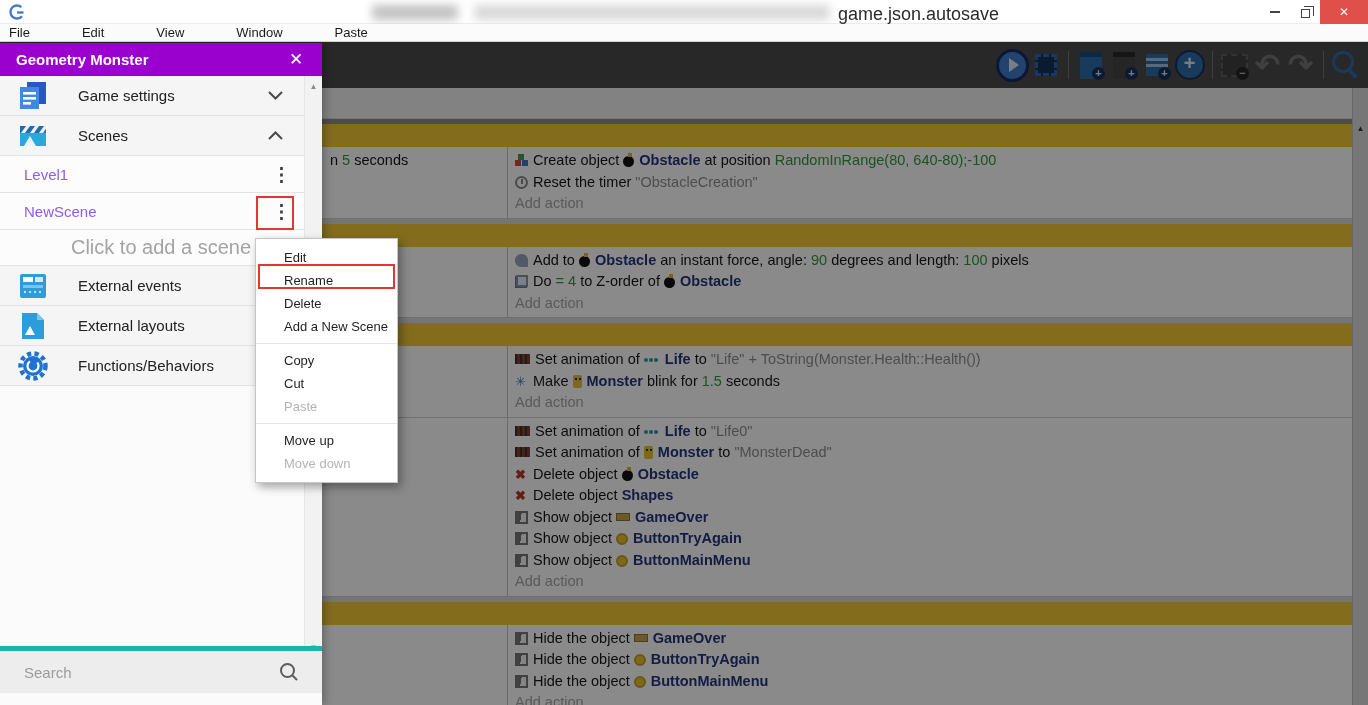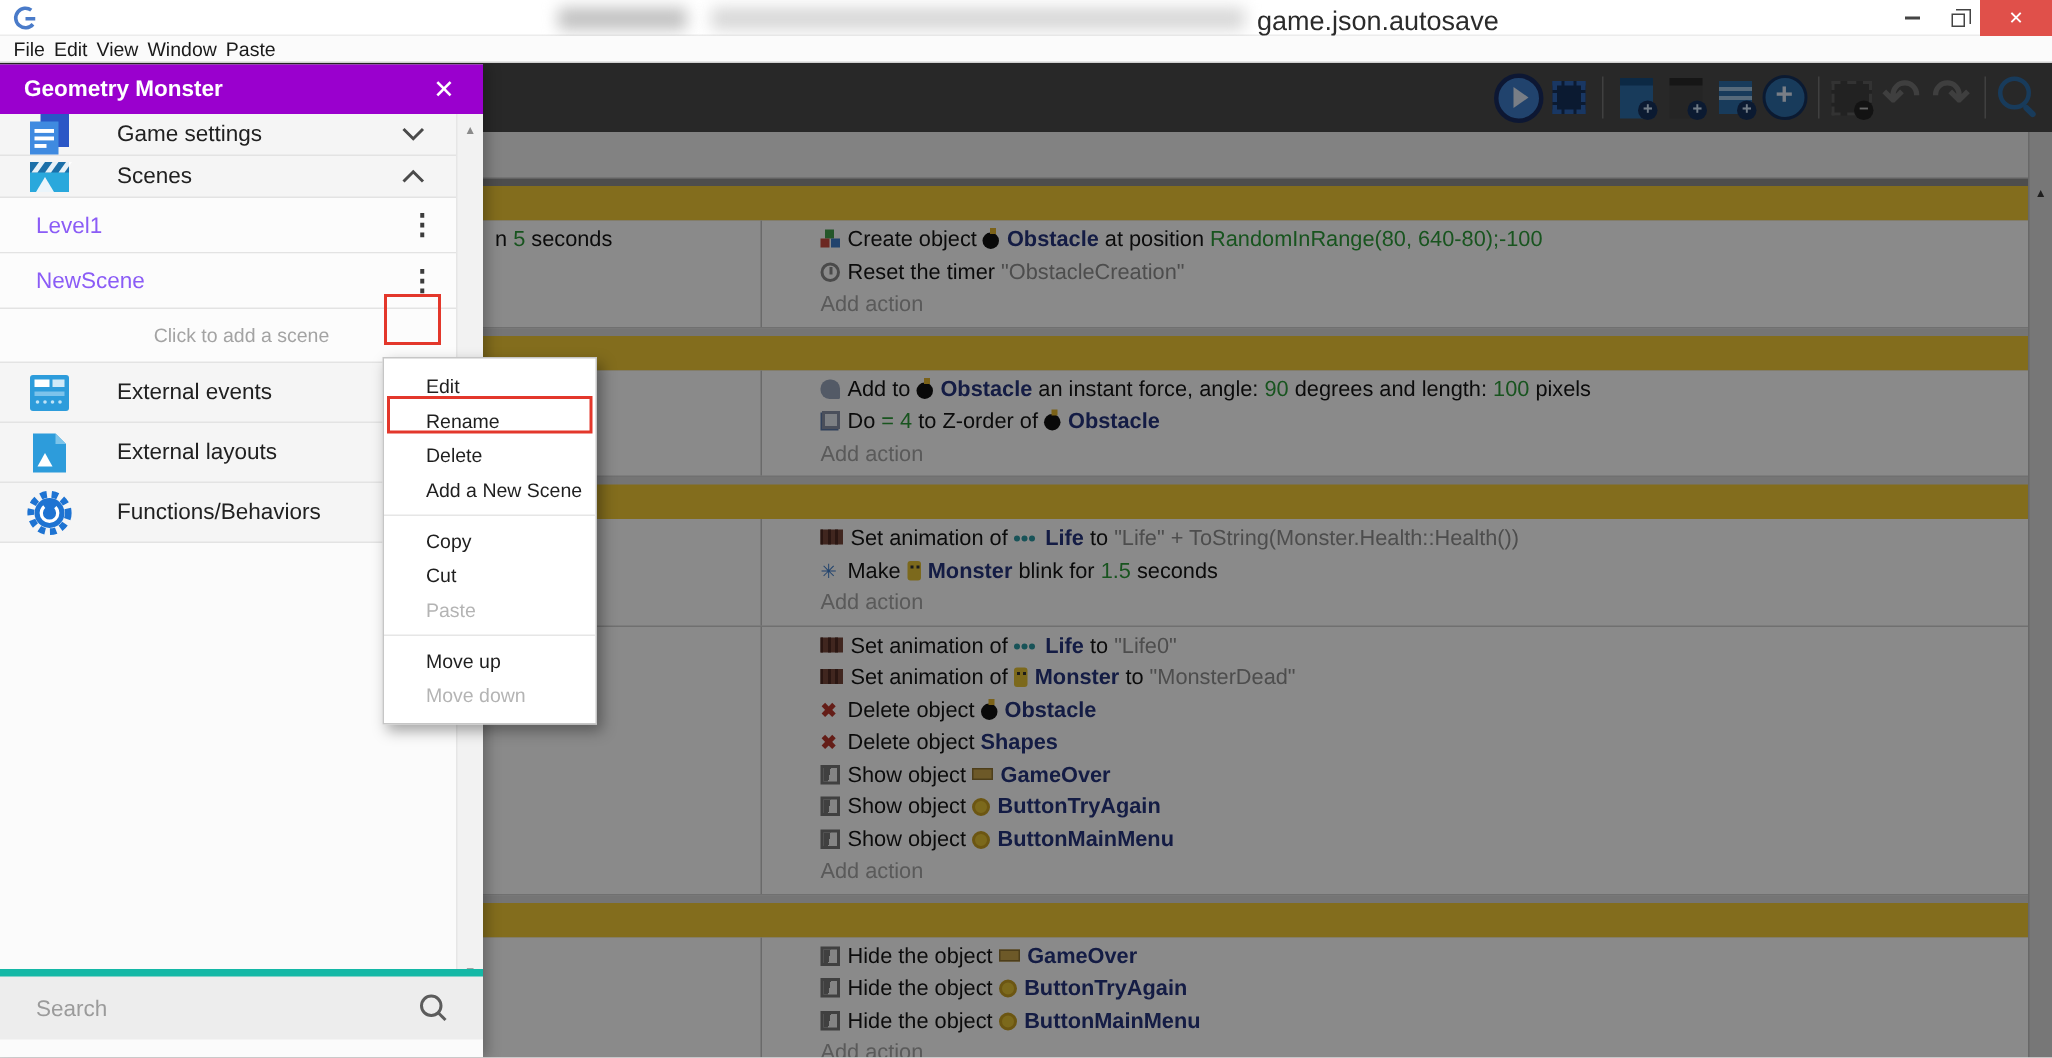--- a/index.html
+++ b/index.html
@@ -15,21 +15,21 @@
   .title-text { position:absolute; left:838px; top:4px; font-size:18px; color:#2b2b2b; }
   .win-controls { position:absolute; right:0; top:0; height:24px; display:flex; }
   .win-btn { width:30px; height:24px; display:flex; align-items:center; justify-content:center; color:#444; }
   .win-min-glyph { width:10px; height:2px; background:#444; }
   .win-restore-glyph { width:9px; height:9px; border:1px solid #444; position:relative; background:#fff; margin-top:2px; }
   .win-restore-glyph::before { content:""; position:absolute; left:2px; top:-4px; width:9px; height:9px; border:1px solid #444; border-left:none; border-bottom:none; }
   .win-close { width:48px; height:24px; background:#e0504a; color:#fff; display:flex; align-items:center; justify-content:center; font-size:12px; }
 
   
   .menubar { position:absolute; left:0; top:24px; right:0; height:18px; background:#fbfbfb; border-bottom:1px solid #d0d0d0; display:flex; align-items:center; z-index:40; }
-  .menubar span { font-size:13px; color:#1a1a1a; padding:0 3px; }
+  .menubar span { font-size:13px; color:#1a1a1a; padding:0 26px; }
   .menubar span:first-child { padding-left:9px; }
 
   
   .main { position:absolute; left:0; top:42px; right:0; bottom:0; background:#fff; }
   .toolbar { position:absolute; left:0; top:0; right:0; height:46px; background:#4a4a4a; display:flex; align-items:center; justify-content:flex-end; padding-right:6px; }
   .tbi { width:33px; height:36px; position:relative; display:flex; align-items:center; justify-content:center; }
   .tbi-sep { width:12px; height:36px; position:relative; }
   .tbi-sep::before { content:""; position:absolute; left:50%; top:4px; bottom:4px; width:1px; background:#777; }
   .tbi-play::before { content:""; width:27px; height:27px; border-radius:50%; background:#3e7cc9; border:3px solid #182c5e; }
   .tbi-play::after { content:""; position:absolute; left:13px; top:11px; border-left:10px solid #dfe9f7; border-top:7px solid transparent; border-bottom:7px solid transparent; }
@@ -46,21 +46,21 @@
   .tbi-redo::before { content:"\21B7"; font-size:30px; line-height:30px; color:#757575; font-weight:bold; }
   .tbi-search-top::before { content:""; width:16px; height:16px; border:3px solid #2e6da8; border-radius:50%; margin:-6px 0 0 -6px; }
   .tbi-search-top::after { content:""; position:absolute; width:4px; height:10px; background:#2e6da8; border-radius:2px; transform:rotate(-45deg); right:7px; bottom:4px; }
 
   
   .sheet { position:absolute; left:0; top:46px; right:0; bottom:0; background:#d9d9d9; overflow:hidden; }
   .tab-strip { height:31px; background:#f1f1f1; border-bottom:1px solid #d5d5d5; margin-right:16px; }
   .top-shadow { height:5px; background:#8f8f8f; margin-right:16px; }
   .comment-bar { height:23px; background:#f3c937; margin-right:16px; }
   .comment-bar + .evt-block { margin-top:0; }
-  .evt-block { display:flex; background:#fff; margin-right:16px; border-bottom:1px solid #cfcfcf;gap:32px; }
+  .evt-block { display:flex; background:#fff; margin-right:16px; border-bottom:1px solid #cfcfcf; }
   .cm-mt { margin-top:5px; }
   .evt-cond { width:508px; flex:0 0 508px; border-right:1px solid #c4c4c4; padding:3px 0 3px 330px; }
   .evt-acts { flex:1; padding:3px 0 3px 7px; overflow:hidden; }
   .evt-line { height:21.5px; line-height:21.5px; font-size:14.5px; white-space:nowrap; }
   .seg-p { color:#161616; }
   .seg-o { color:#26357f; font-weight:bold; }
   .seg-v { color:#2e9c3a; }
   .seg-s { color:#8f8f8f; }
   .seg-a { color:#a6a6a6; }
 
@@ -91,28 +91,28 @@
 
   
   .dim { position:absolute; left:0; top:42px; right:0; bottom:0; background:rgba(0,0,0,0.46); z-index:5; }
 
   
   .drawer { position:absolute; left:0; top:43px; width:322px; bottom:0; background:#fbfbfb; z-index:10; box-shadow:3px 0 8px rgba(0,0,0,0.25); }
   .drawer-header { height:33px; background:#9a00ce; color:#fff; display:flex; align-items:center; padding:0 14px 0 16px; }
   .drawer-title { font-size:15px; font-weight:bold; flex:1; }
   .drawer-close { font-size:17px; color:#fff; width:24px; text-align:center; }
   .d-row { display:flex; align-items:center; border-bottom:1px solid #e3e3e3; background:#f5f5f5; position:relative; }
-  .d-section { height:28px; }
+  .d-section { height:40px; }
   .d-scene { height:37px; background:#fcfcfc; }
   .d-hint { height:36px; background:#fcfcfc; justify-content:center; }
   .d-link { height:40px; }
   .d-icon { width:34px; height:34px; margin-left:16px; display:flex; align-items:center; justify-content:center; }
   .d-label { font-size:15px; color:#212121; margin-left:28px; flex:1; }
   .d-label-plain { font-size:15px; color:#8b5cf6; margin-left:24px; flex:1; }
-  .d-hint-label { font-size:13px; color:#a3a3a3; }
+  .d-hint-label { font-size:20px; color:#a3a3a3; }
   .d-chevron { margin-right:38px; }
   .d-dots { font-size:19px; color:#3c3c3c; font-weight:bold; margin-right:36px; width:14px; text-align:center; }
   .d-scrollbar { position:absolute; right:0; top:33px; bottom:47px; width:18px; background:#f2f2f2; border-left:1px solid #e6e6e6; }
   .d-scrollbar .a-up { position:absolute; top:6px; left:0; right:0; text-align:center; font-size:8px; color:#8a8a8a; }
   .d-scrollbar .a-dn { position:absolute; bottom:6px; left:0; right:0; text-align:center; font-size:8px; color:#8a8a8a; }
   .d-search { position:absolute; left:0; right:0; bottom:12px; height:47px; background:#ededed; border-top:5px solid #14b8a6; display:flex; align-items:center; }
   .d-search-input { flex:1; font-size:15px; color:#9b9b9b; margin-left:24px; }
 
   
   .ctx { position:absolute; left:255px; top:238px; width:143px; background:#fff; border:1px solid #c6c6c6; box-shadow:3px 4px 9px rgba(0,0,0,0.35); z-index:20; padding:7px 0; }

